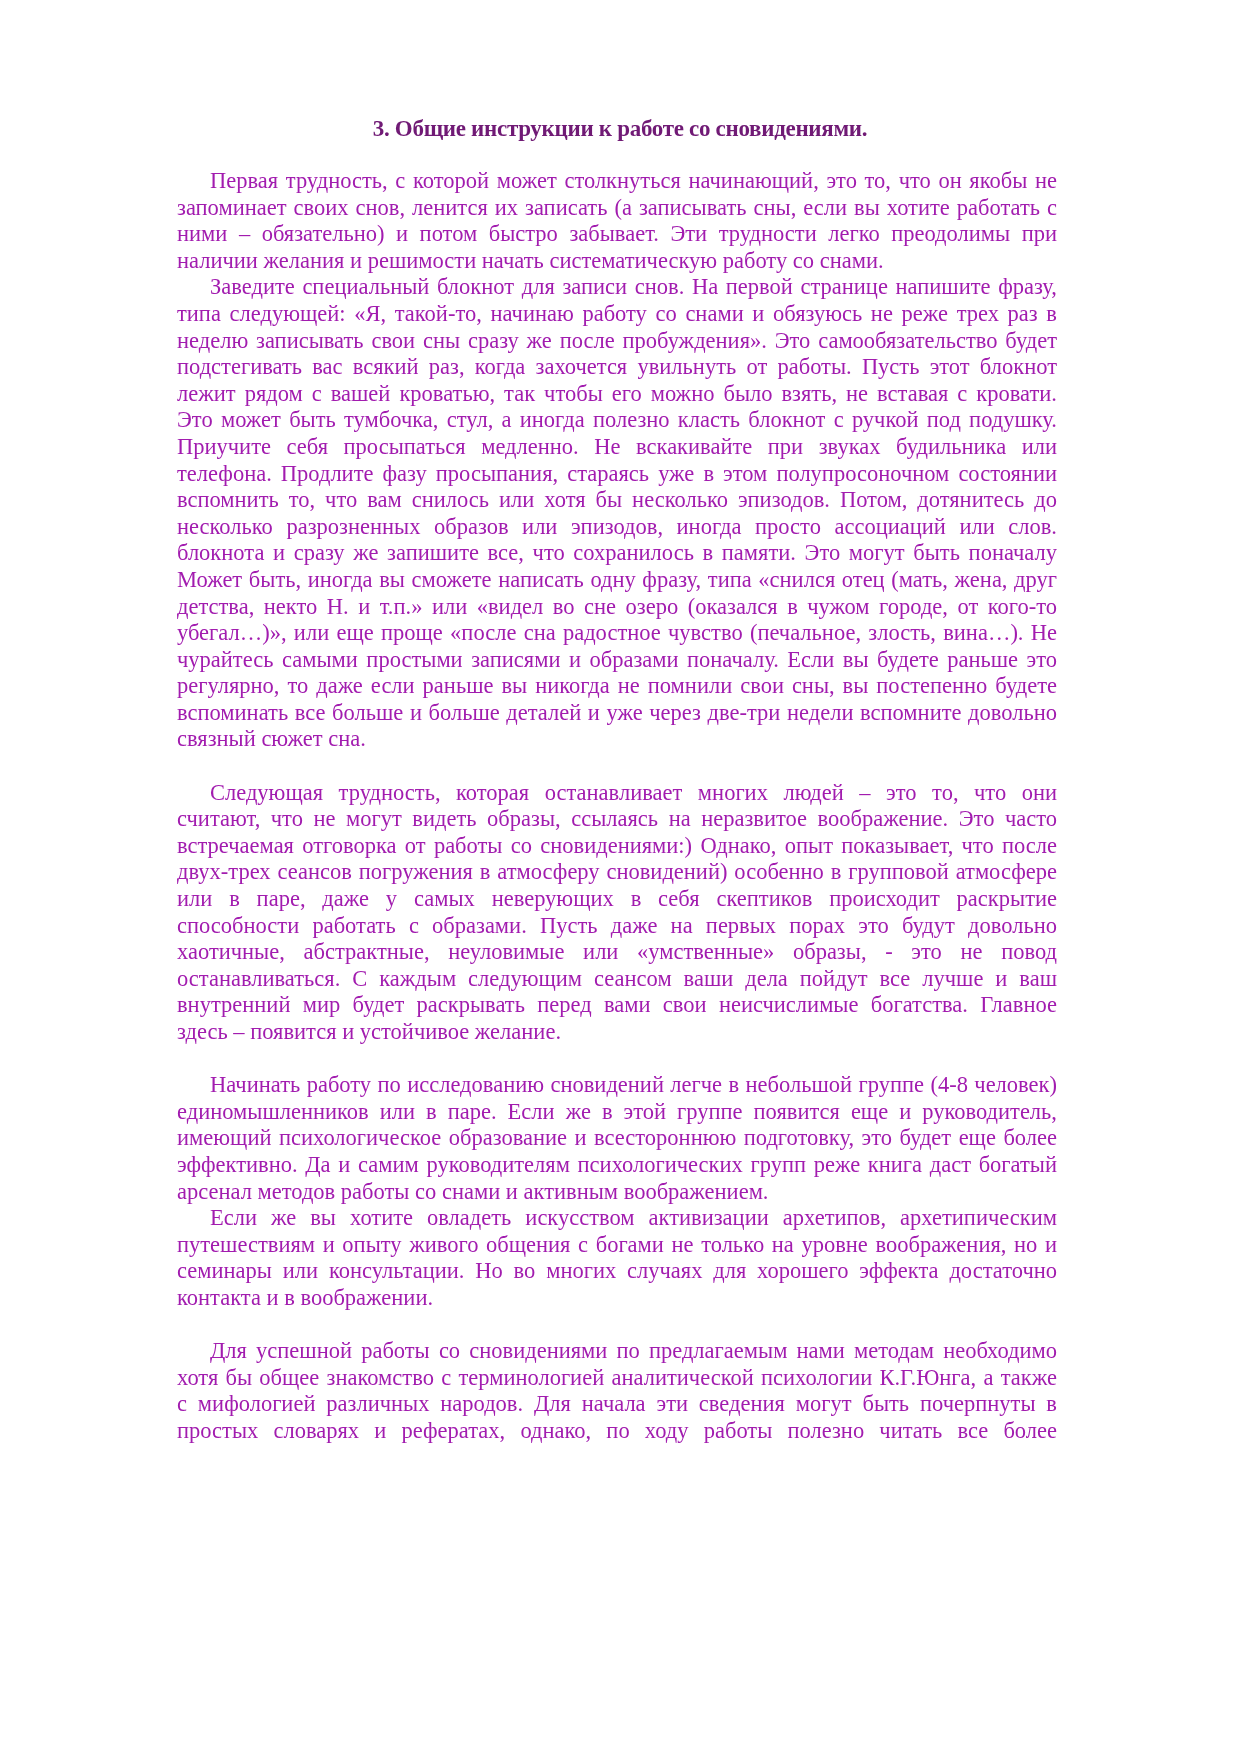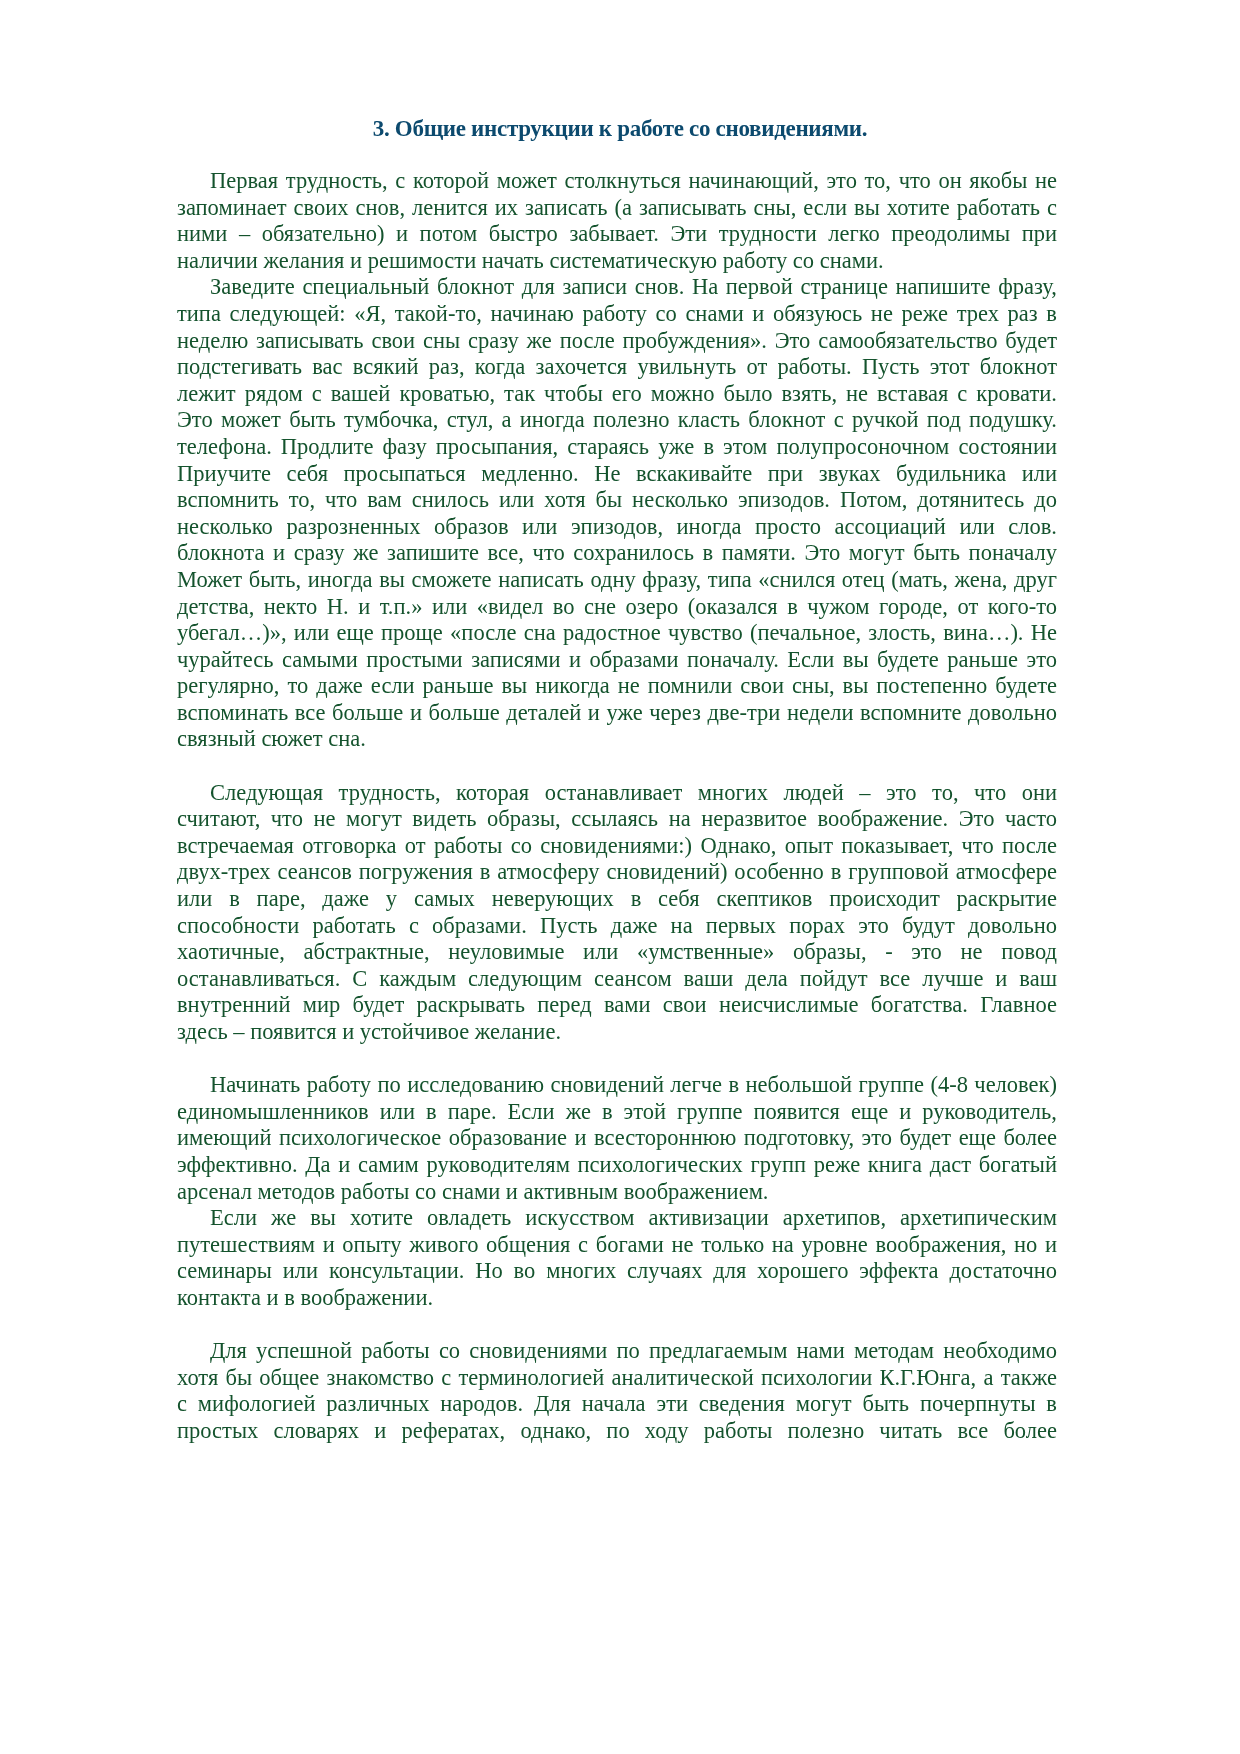--- a/index.html
+++ b/index.html
@@ -1,25 +1,25 @@
 <!DOCTYPE html>
 <html><head>
 <meta charset="utf-8">
 <style>
   html, body { margin: 0; padding: 0; background: #ffffff; }
   body { width: 1240px; height: 1754px; position: relative; overflow: hidden; }
   .page { position: absolute; left: 0; top: 0; width: 1240px; height: 1754px; background: #fff; }
   .title {
     position: absolute; left: 0; width: 1240px; top: 116px;
     text-align: center; font-family: "Liberation Serif", serif;
-    font-weight: bold; font-size: 23px; color: #0c4a6e; letter-spacing: -0.3px;
+    font-weight: bold; font-size: 23px; color: #701a75; letter-spacing: -0.3px;
   }
   .body-text {
     position: absolute; left: 177px; width: 880px; top: 168px;
-    font-family: "Liberation Serif", serif; font-size: 22.5px; color: #14532d;
+    font-family: "Liberation Serif", serif; font-size: 22.5px; color: #a21caf;
   }
   .line {
     height: 26.6px; line-height: 26.6px; white-space: nowrap;
     text-align: justify; text-align-last: justify; overflow: hidden;
     transform-origin: left center;
   }
   .line.last { text-align-last: left; }
   .line.indent { padding-left: 33px; }
   .gap { height: 26.6px; }
   .para { margin: 0; }
@@ -39,22 +39,22 @@
       <div class="line last"><span style="white-space: nowrap;">наличии желания и решимости начать систематическую работу со снами.</span></div>
     </div>
 
     <div class="para">
       <div class="line indent"><span style="white-space: nowrap;">Заведите специальный блокнот для записи снов. На первой странице напишите фразу,</span></div>
       <div class="line"><span style="white-space: nowrap;">типа следующей: «Я, такой-то, начинаю работу со снами и обязуюсь не реже трех раз в</span></div>
       <div class="line"><span style="white-space: nowrap;">неделю записывать свои сны сразу же после пробуждения». Это самообязательство будет</span></div>
       <div class="line"><span style="white-space: nowrap;">подстегивать вас всякий раз, когда захочется увильнуть от работы. Пусть этот блокнот</span></div>
       <div class="line"><span style="white-space: nowrap;">лежит рядом с вашей кроватью, так чтобы его можно было взять, не вставая с кровати.</span></div>
       <div class="line"><span style="white-space: nowrap;">Это может быть тумбочка, стул, а иногда полезно класть блокнот с ручкой под подушку.</span></div>
+      <div class="line"><span style="white-space: nowrap;">Приучите себя просыпаться медленно. Не вскакивайте при звуках будильника или</span></div>
       <div class="line"><span style="white-space: nowrap;">телефона. Продлите фазу просыпания, стараясь уже в этом полупросоночном состоянии</span></div>
-      <div class="line"><span style="white-space: nowrap;">Приучите себя просыпаться медленно. Не вскакивайте при звуках будильника или</span></div>
       <div class="line"><span style="white-space: nowrap;">вспомнить то, что вам снилось или хотя бы несколько эпизодов. Потом, дотянитесь до</span></div>
       <div class="line"><span style="white-space: nowrap;">несколько разрозненных образов или эпизодов, иногда просто ассоциаций или слов.</span></div>
       <div class="line"><span style="white-space: nowrap;">блокнота и сразу же запишите все, что сохранилось в памяти. Это могут быть поначалу</span></div>
       <div class="line"><span style="white-space: nowrap;">Может быть, иногда вы сможете написать одну фразу, типа «снился отец (мать, жена, друг</span></div>
       <div class="line"><span style="white-space: nowrap;">детства, некто Н. и т.п.» или «видел во сне озеро (оказался в чужом городе, от кого-то</span></div>
       <div class="line"><span style="white-space: nowrap;">убегал…)», или еще проще «после сна радостное чувство (печальное, злость, вина…). Не</span></div>
       <div class="line"><span style="white-space: nowrap;">чурайтесь самыми простыми записями и образами поначалу. Если вы будете раньше это</span></div>
       <div class="line"><span style="white-space: nowrap;">регулярно, то даже если раньше вы никогда не помнили свои сны, вы постепенно будете</span></div>
       <div class="line"><span style="white-space: nowrap;">вспоминать все больше и больше деталей и уже через две-три недели вспомните довольно</span></div>
       <div class="line last"><span style="white-space: nowrap;">связный сюжет сна.</span></div>

